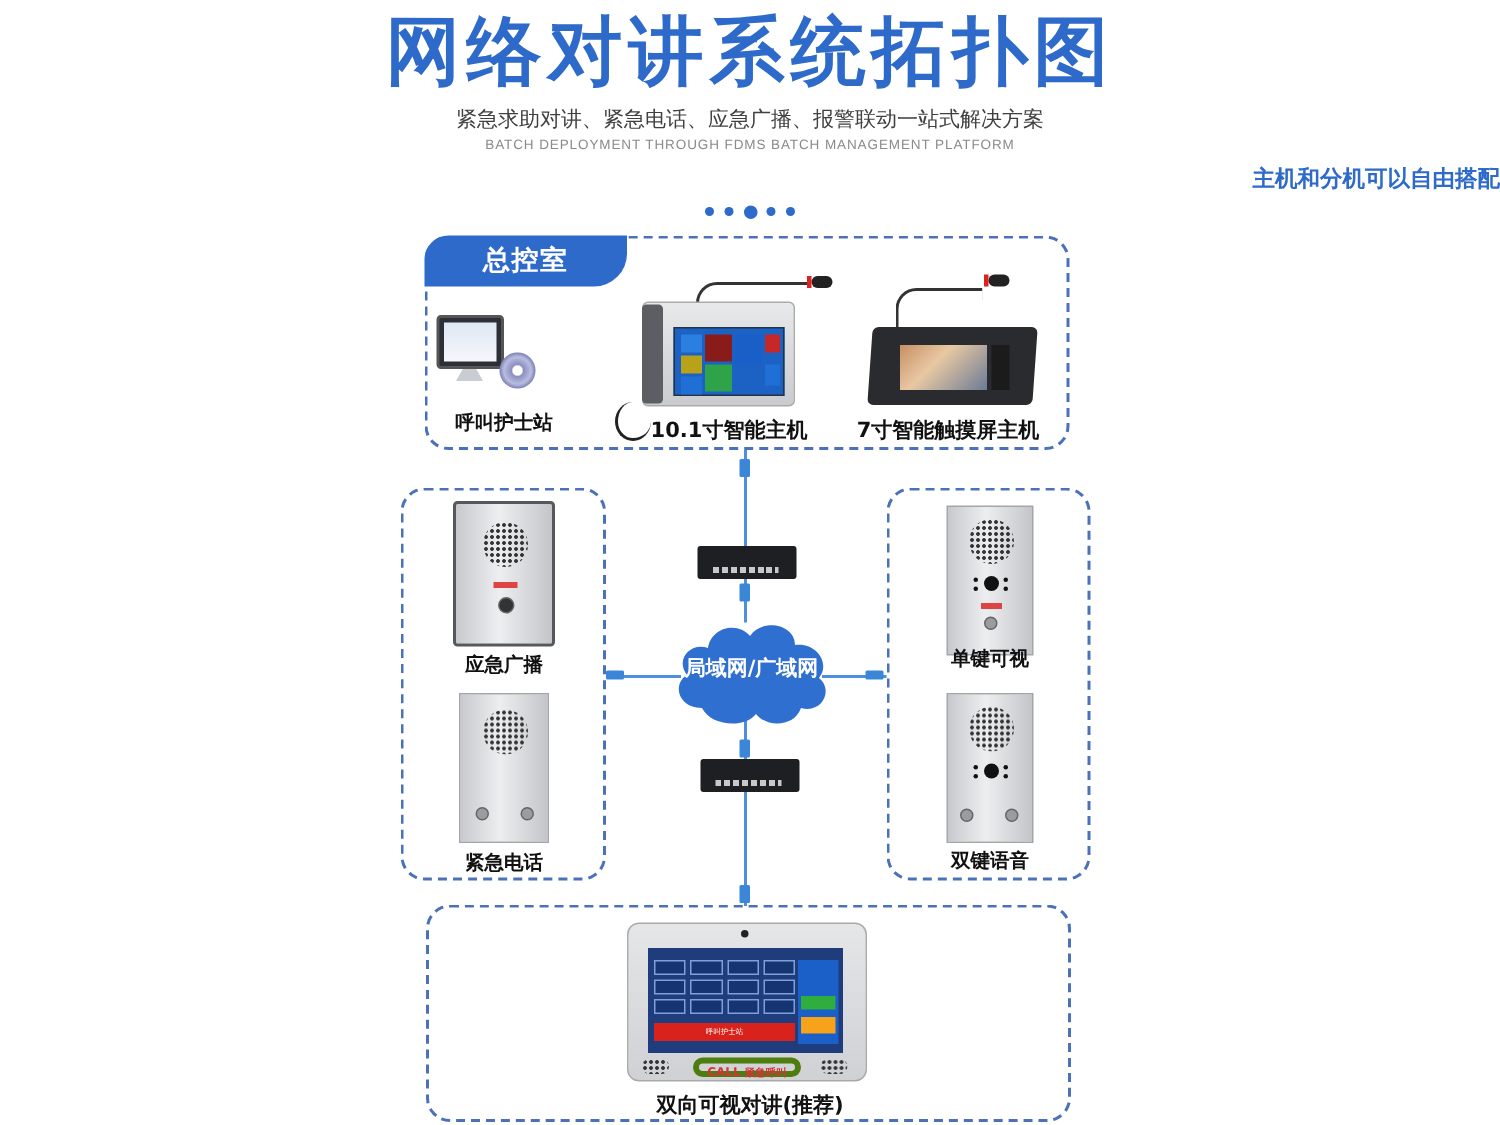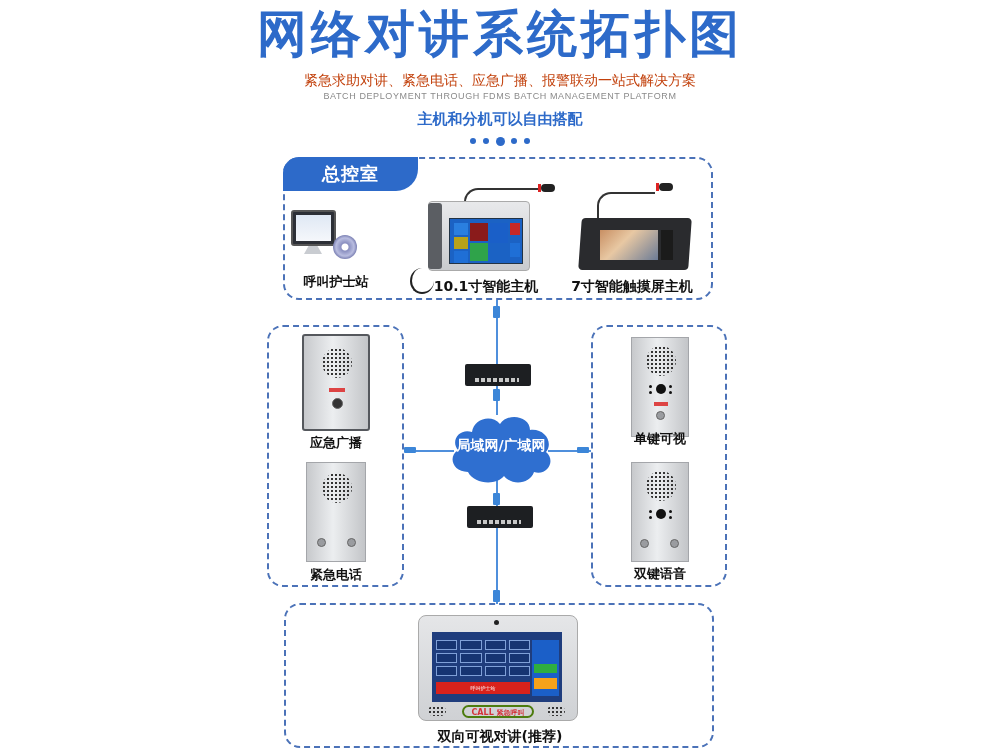--- a/index.html
+++ b/index.html
@@ -3,23 +3,23 @@
 <meta charset="utf-8">
 <style>
   * { margin:0; padding:0; box-sizing:border-box; }
   html, body { width:1000px; height:750px; background:#ffffff; overflow:hidden; }
   body { position:relative; font-family:"DejaVu Sans","Liberation Sans",sans-serif; color:#111; }
 
   .abs { position:absolute; }
 
   
   .title { left:0; width:1000px; top:4px; text-align:center; font-size:50px; font-weight:bold; color:#2d6ac9; letter-spacing:4px; line-height:60px; }
-  .subtitle { left:0; width:1000px; top:70px; text-align:center; font-size:14px; color:#c2410c; line-height:20px; }
+  .subtitle { left:0; width:1000px; top:70px; text-align:center; font-size:14px; color:#404040; line-height:20px; }
   .subtitle-en { left:0; width:1000px; top:91px; text-align:center; font-size:9px; color:#8a8a8a; letter-spacing:0.6px; font-family:"Liberation Sans",sans-serif; }
-  .tagline { left:0; width:1000px; top:110px; text-align:center; font-size:15px; font-weight:bold; color:#2d6ac9; }
+  .tagline { left:0; width:1000px; top:110px; text-align:right; font-size:15px; font-weight:bold; color:#2d6ac9; }
   .dots { left:470px; top:136px; width:60px; height:10px; display:flex; align-items:center; justify-content:space-between; }
   .dots span { display:block; width:6px; height:6px; border-radius:50%; background:#2d6ac9; }
   .dots span.big { width:9px; height:9px; }
 
   
   .dbox { border:2px dashed #4b72b8; border-radius:16px; }
   .box-control { left:283px; top:157px; width:430px; height:143px; }
   .box-left { left:267px; top:325px; width:137px; height:262px; }
   .box-right { left:591px; top:325px; width:136px; height:262px; }
   .box-bottom { left:284px; top:603px; width:430px; height:145px; }
@@ -68,21 +68,21 @@
 
   
   .term { left:418px; top:615px; width:160px; height:106px; background:linear-gradient(#e5e6e8,#cfd1d4); border-radius:8px; border:1px solid #aaa; }
   .term-screen { left:432px; top:632px; width:130px; height:70px; background:#1f3d7d; }
   .term-grid { position:absolute; left:4px; top:8px; width:94px; display:grid; grid-template-columns:repeat(4,1fr); gap:3px; }
   .term-grid div { height:10px; background:#163472; border:1px solid #7fa0d8; }
   .term-red { position:absolute; left:4px; top:50px; width:94px; height:12px; background:#d9221c; color:#fff; font-size:5px; text-align:center; line-height:12px; }
   .term-side { position:absolute; left:100px; top:8px; width:27px; height:56px; background:#1b5fc8; }
   .term-green { position:absolute; left:102px; top:32px; width:23px; height:9px; background:#2fae3f; }
   .term-orange { position:absolute; left:102px; top:46px; width:23px; height:11px; background:#f6a21b; }
-  .term-call { left:462px; top:705px; width:72px; height:13px; border:2px solid #4d7c0f; border-radius:7px; color:#d4343a; font-size:8px; line-height:11px; text-align:center; font-weight:bold; }
+  .term-call { left:462px; top:705px; width:72px; height:13px; border:4px solid #4d7c0f; border-radius:7px; color:#d4343a; font-size:8px; line-height:11px; text-align:center; font-weight:bold; }
 </style>
 </head>
 <body>
 
 <div class="abs title">网络对讲系统拓扑图</div>
 <div class="abs subtitle">紧急求助对讲、紧急电话、应急广播、报警联动一站式解决方案</div>
 <div class="abs subtitle-en">BATCH DEPLOYMENT THROUGH FDMS BATCH MANAGEMENT PLATFORM</div>
 <div class="abs tagline">主机和分机可以自由搭配</div>
 <div class="abs dots">
   <span></span>

